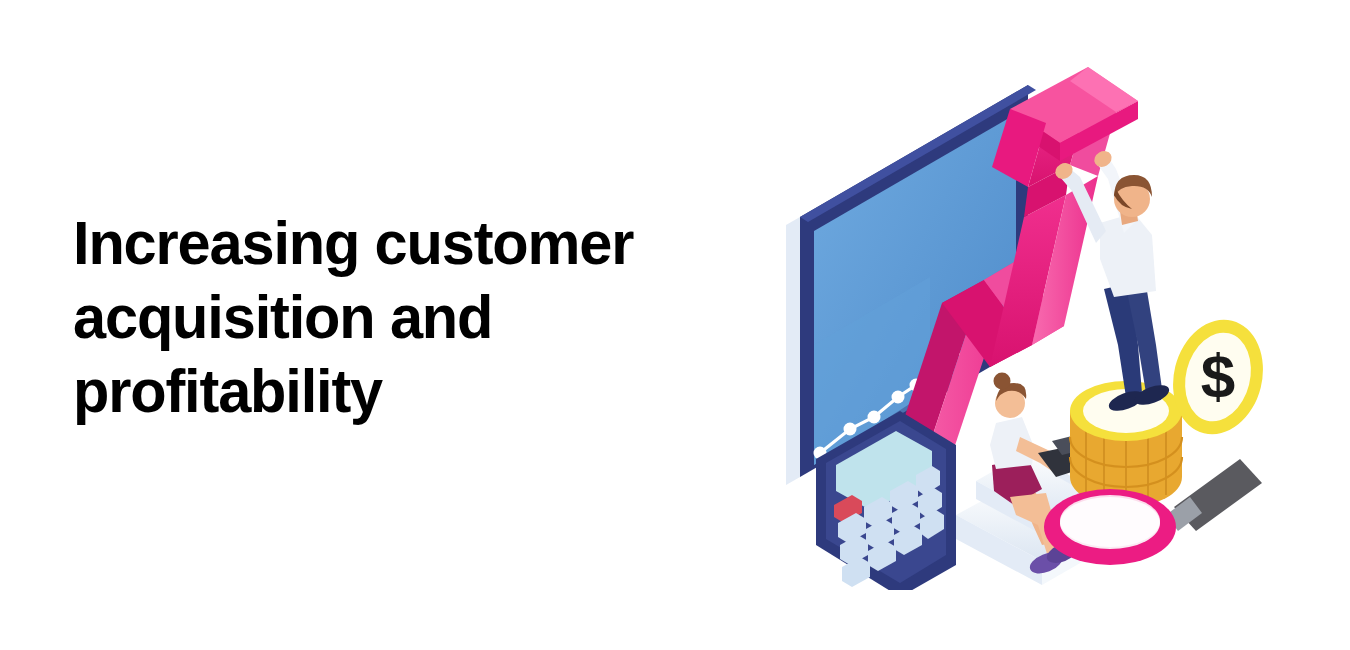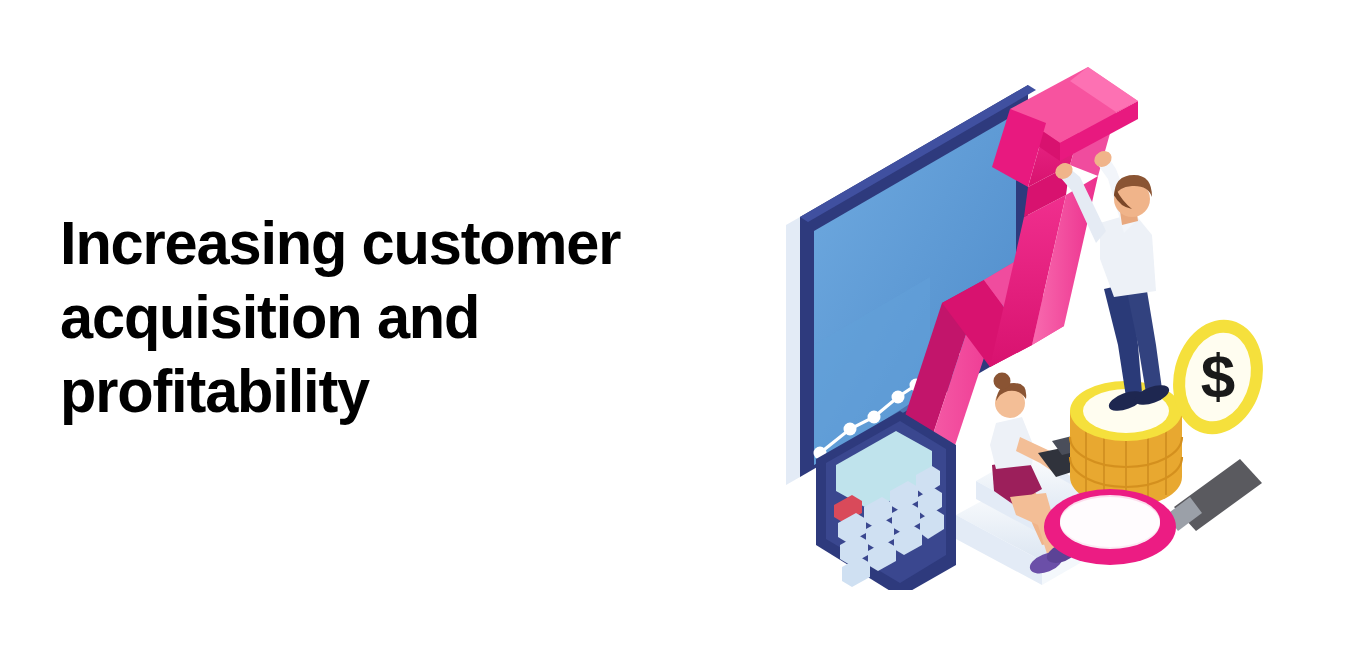--- a/index.html
+++ b/index.html
@@ -15,21 +15,21 @@
     position: relative;
     width: 1350px;
     height: 650px;
     background: #ffffff;
     overflow: hidden;
   }
 
   
   #headline-block {
     position: absolute;
-    left: 60px;
+    left: 73px;
     top: 206px;
     width: 760px;
   }
   .headline-line {
     font-family: "Liberation Sans", sans-serif;
     font-weight: bold;
     font-size: 62px;
     line-height: 74px;
     letter-spacing: -1.2px;
     color: #000000;

